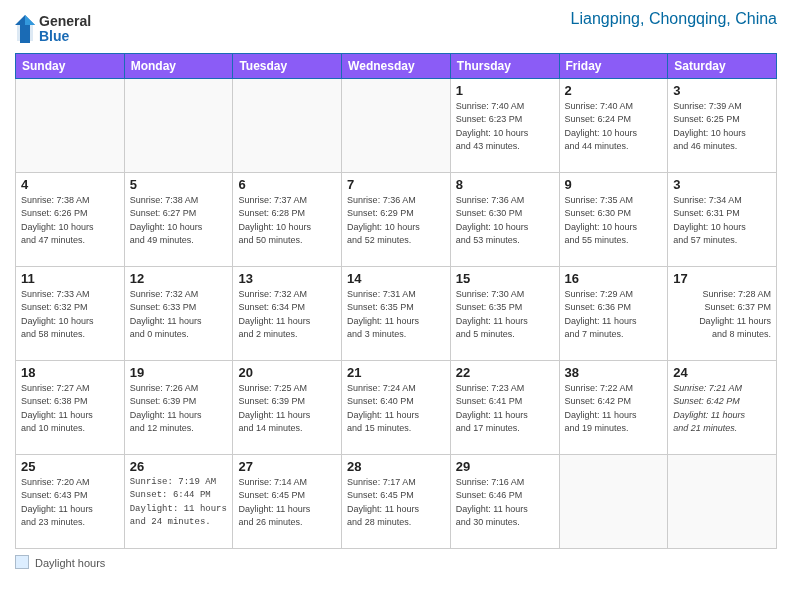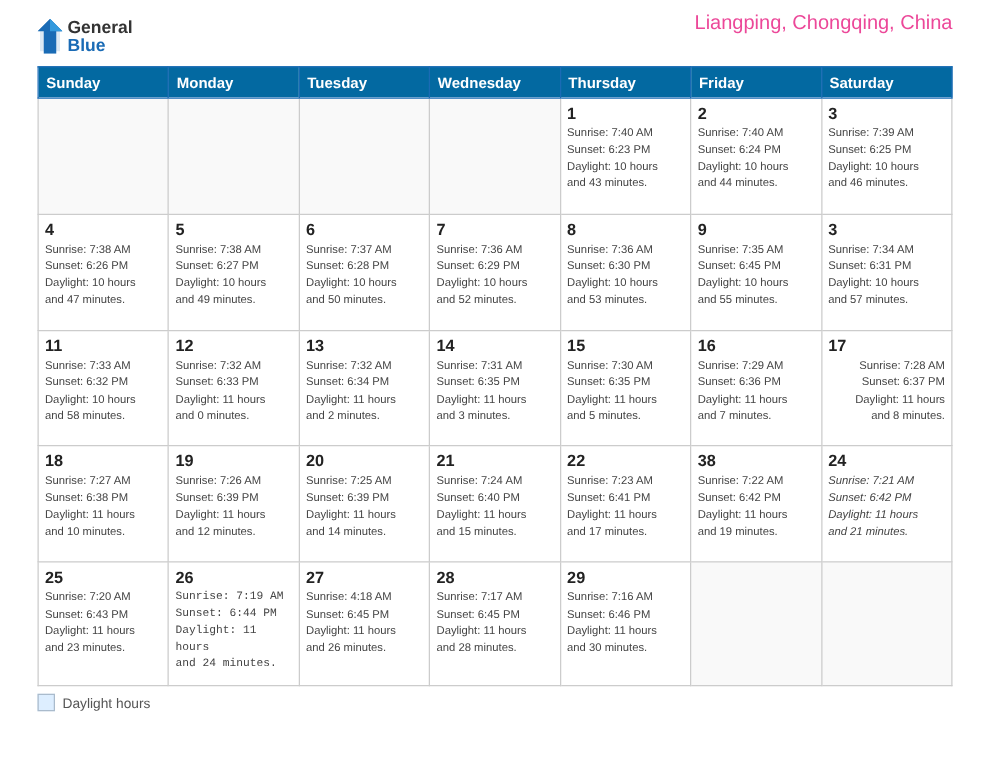--- a/index.html
+++ b/index.html
@@ -6,21 +6,21 @@
     body {
       font-family: Arial, sans-serif;
       background: #fff;
       width: 792px;
       height: 612px;
       overflow: hidden;
     }
     .page {
       width: 792px;
       height: 579px;
-      padding: 10px 30px;
+      padding: 10px 15px;
       display: flex;
       flex-direction: column;
     }
     .header {
       display: flex;
       justify-content: space-between;
       align-items: flex-start;
       margin-bottom: 8px;
     }
     .logo {
@@ -48,31 +48,31 @@
     }
     .title-block h1 {
       font-size: 32px;
       font-weight: bold;
       color: #333;
       line-height: 1.1;
     }
     .title-block h2 {
       font-size: 16px;
       font-weight: normal;
-      color: #ec4899;
+      color: #0369a1;
     }
     .calendar {
       flex: 1;
       border: 1px solid #ccc;
       border-collapse: collapse;
       width: 100%;
       table-layout: fixed;
     }
     .calendar th {
-      background-color: #0369a1;
+      background-color: #8b5cf6;
       color: white;
       text-align: left;
       padding: 5px 6px;
       font-size: 12px;
       border: 1px solid #1a6bb5;
     }
     .calendar td {
       vertical-align: top;
       border: 1px solid #ccc;
       padding: 4px 5px;
@@ -205,21 +205,21 @@
           <td>
             <span class="day-num">8</span>
             <div class="day-info" style="white-space: pre-line;">Sunrise: 7:36 AM
 Sunset: 6:30 PM
 Daylight: 10 hours
 and 53 minutes.</div>
           </td>
           <td>
             <span class="day-num">9</span>
             <div class="day-info" style="white-space: pre-line;">Sunrise: 7:35 AM
-Sunset: 6:45 PM
+Sunset: 6:30 PM
 Daylight: 10 hours
 and 55 minutes.</div>
           </td>
           <td>
             <span class="day-num">3</span>
             <div class="day-info" style="white-space: pre-line;">Sunrise: 7:34 AM
 Sunset: 6:31 PM
 Daylight: 10 hours
 and 57 minutes.</div>
           </td>
@@ -336,21 +336,21 @@
           </td>
           <td>
             <span class="day-num">26</span>
             <div class="day-info" style="white-space: pre-line; font-family: Liberation Mono, monospace;">Sunrise: 7:19 AM
 Sunset: 6:44 PM
 Daylight: 11 hours
 and 24 minutes.</div>
           </td>
           <td>
             <span class="day-num">27</span>
-            <div class="day-info" style="white-space: pre-line;">Sunrise: 4:18 AM
+            <div class="day-info" style="white-space: pre-line;">Sunrise: 7:14 AM
 Sunset: 6:45 PM
 Daylight: 11 hours
 and 26 minutes.</div>
           </td>
           <td>
             <span class="day-num">28</span>
             <div class="day-info" style="white-space: pre-line;">Sunrise: 7:17 AM
 Sunset: 6:45 PM
 Daylight: 11 hours
 and 28 minutes.</div>

